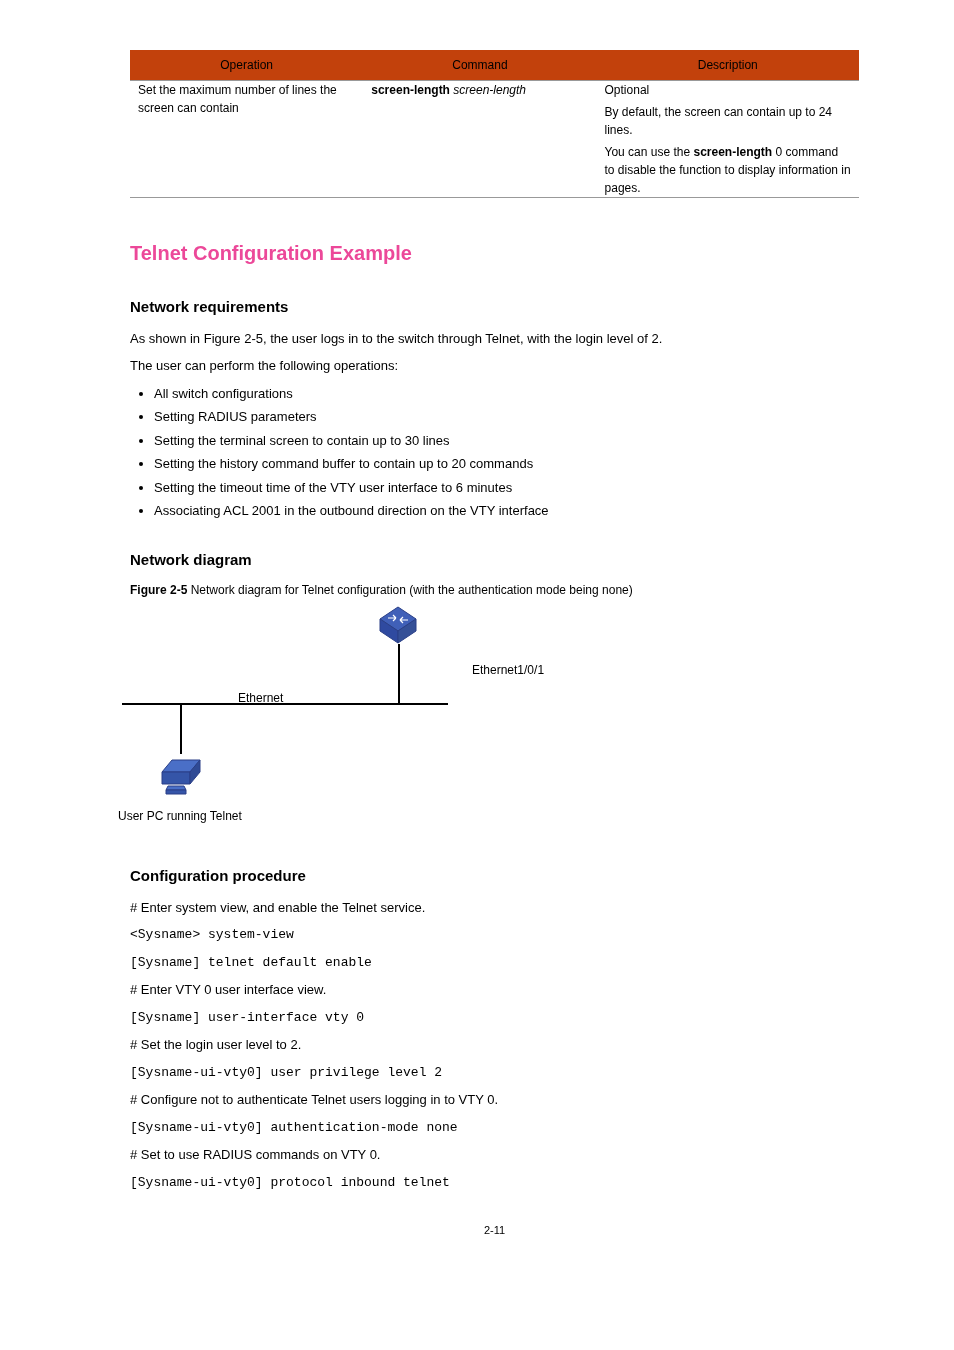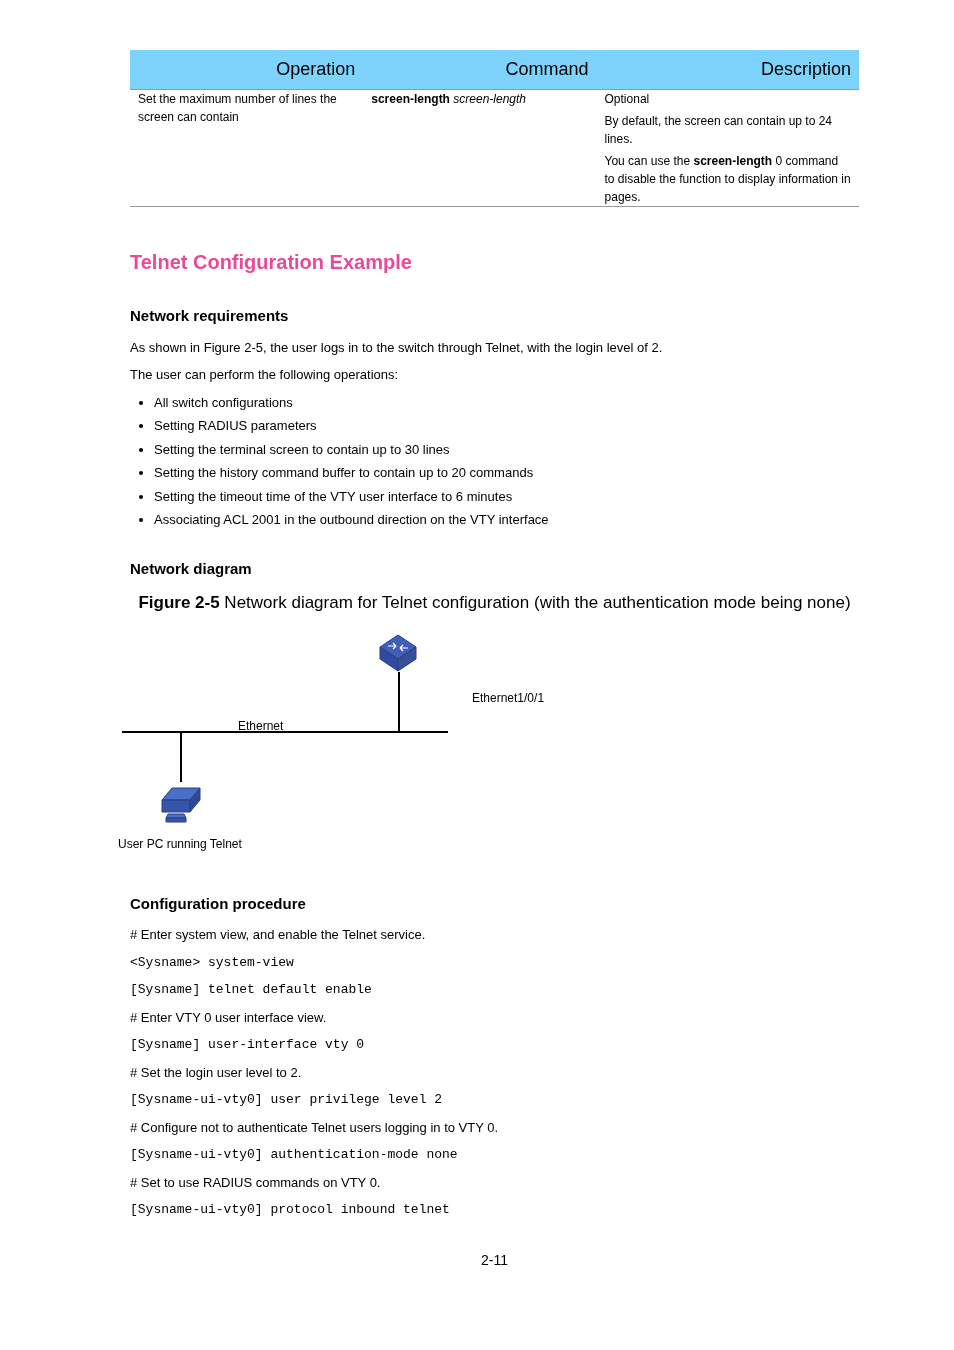--- a/index.html
+++ b/index.html
@@ -1,39 +1,39 @@
 <!DOCTYPE html>
 <html><head>
   <meta charset="utf-8">
   <style>
     * { box-sizing: border-box; margin: 0; padding: 0; }
     body { font-family: Arial, sans-serif; font-size: 13px; color: #000; background: #fff; width: 954px; margin: 0 auto; padding: 50px 95px 50px 130px; line-height: 1.5; }
     .table { width: 100%; border-collapse: collapse; margin-bottom: 30px; }
-    .table th { background: #7dd3fc; border-bottom: 1px solid #999; padding: 6px 8px; text-align: right; font-weight: normal; font-size: 18px; }
+    .table th { background: #c2410c; border-bottom: 1px solid #999; padding: 6px 8px; text-align: center; font-weight: normal; font-size: 12px; }
     .table td { border-bottom: 1px solid #999; padding: 0 8px; vertical-align: top; font-size: 12px; }
     .table .col1 { width: 32%; }
     .table .col2 { width: 32%; }
     .table .col3 { width: 36%; }
     .bold { font-weight: bold; }
     .h1 { font-size: 20px; font-weight: bold; margin-top: 40px; margin-bottom: 24px; color: #ec4899; }
     .h2 { font-size: 15px; font-weight: bold; margin-top: 28px; margin-bottom: 10px; }
     .para { font-size: 13px; margin-bottom: 8px; }
     .bullets { list-style: disc; margin-left: 24px; margin-bottom: 10px; }
     .bullets li { font-size: 13px; margin-bottom: 4px; }
-    .fig-caption { font-size: 17px; margin-bottom: 17px; text-align: center; }
+    .fig-caption { font-size: 12px; margin-bottom: 6px; }
     .diagram { position: relative; width: 470px; height: 230px; margin: 4px 0 30px -20px; }
     .switch-icon { position: absolute; left: 268px; top: 0; width: 40px; height: 40px; }
     .switch-label { position: absolute; left: 318px; top: 56px; font-size: 12px; margin-left: 44px; }
     .eth-label { position: absolute; left: 128px; top: 84px; font-size: 12px; }
     .line-h { position: absolute; left: 12px; top: 98px; width: 326px; height: 2px; background: #000; }
     .line-v1 { position: absolute; left: 288px; top: 39px; width: 2px; height: 60px; background: #000; }
     .line-v2 { position: absolute; left: 70px; top: 99px; width: 2px; height: 50px; background: #000; }
     .pc-icon { position: absolute; left: 46px; top: 149px; width: 50px; height: 42px; }
     .pc-label { position: absolute; left: 8px; top: 202px; font-size: 12px; }
-    .footer-page { text-align: center; font-size: 14px; margin-top: 30px; }
+    .footer-page { text-align: center; font-size: 11px; margin-top: 30px; }
   </style>
 </head>
 <body>
 
 <table class="table">
   <thead>
     <tr>
       <th class="col1">Operation</th>
       <th class="col2">Command</th>
       <th class="col3">Description</th>

